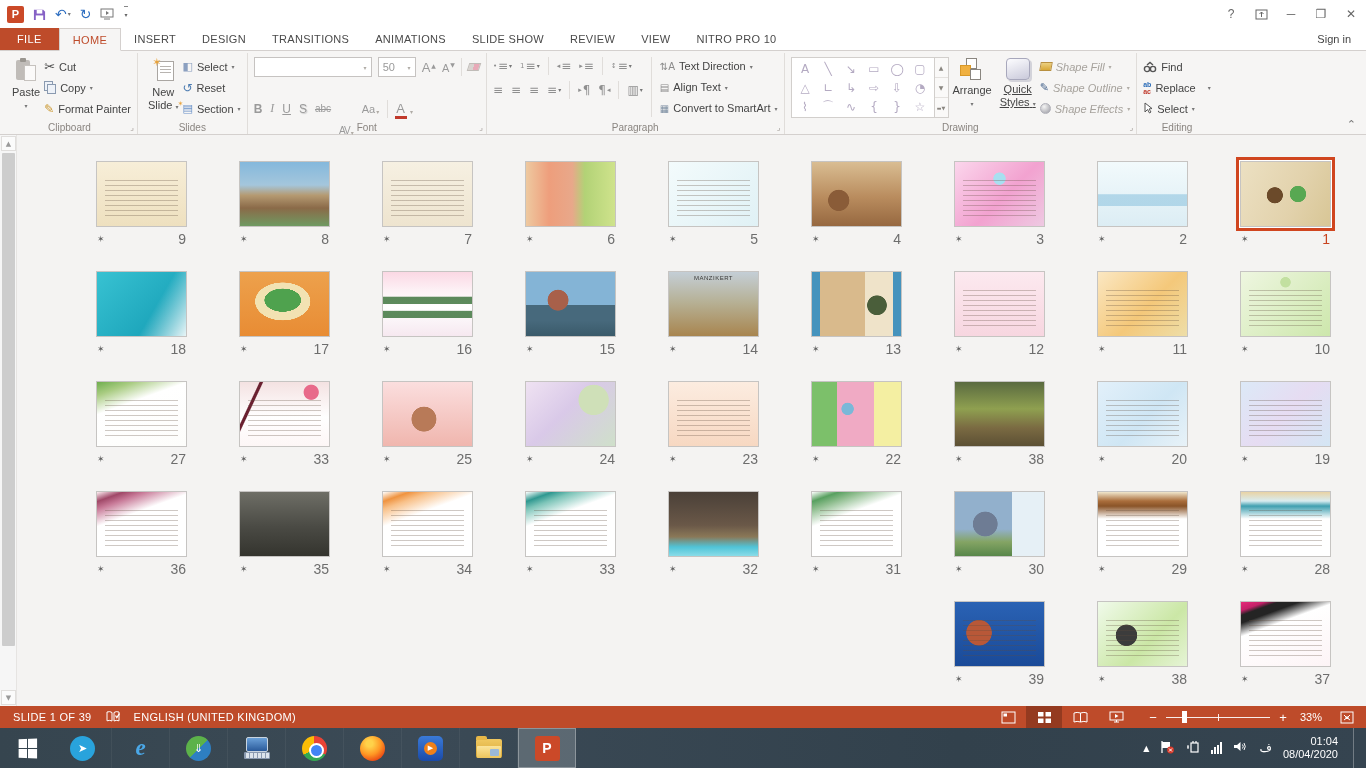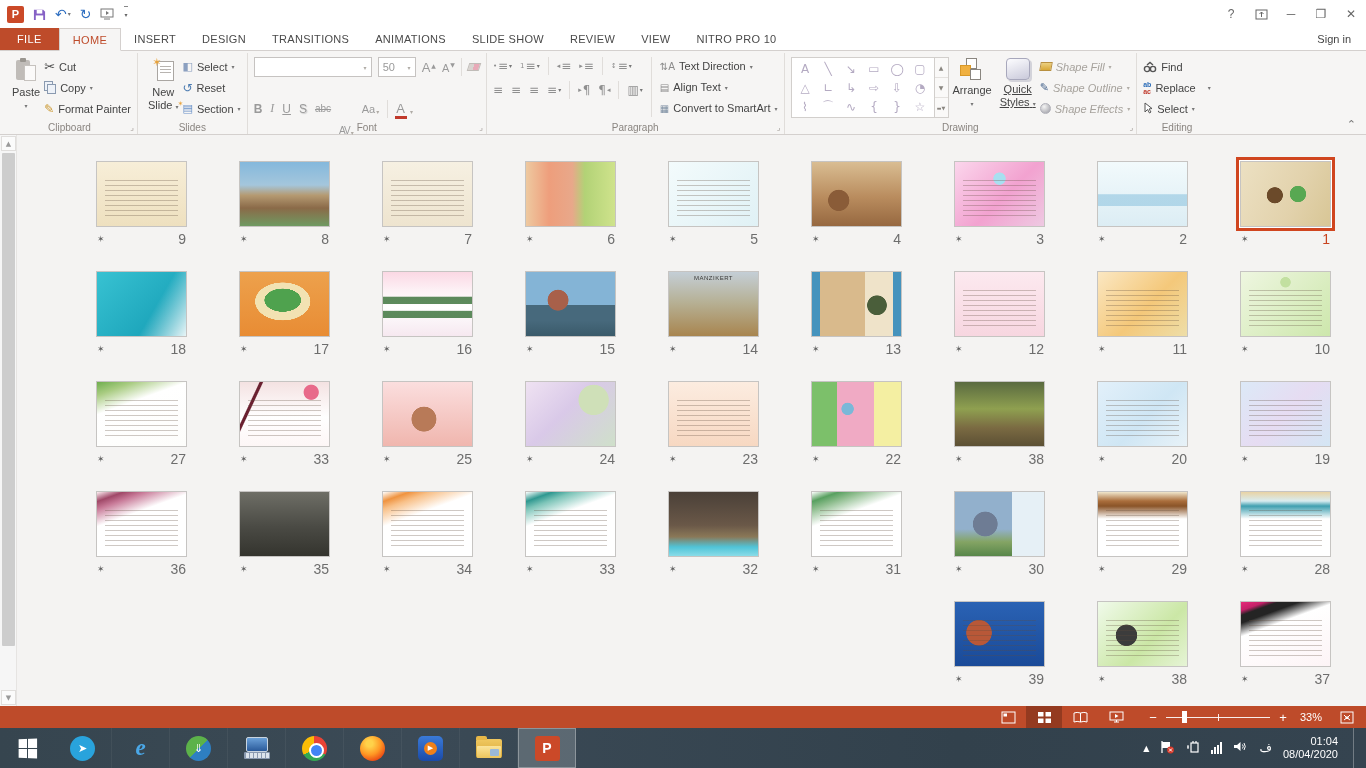--- a/index.html
+++ b/index.html
@@ -800,20 +800,29 @@
           </div>
           <div class="cfoot">
             <span class="star g">✶</span>
             <span class="num">39</span>
           </div>
         </div>
       </div>
   </div>
 
   <div class="statusbar">
+    <div class="sb-left">
+      <span>SLIDE 1 OF 39</span>
+      <span><svg width="14" height="13" viewBox="0 0 14 13">
+            <path d="M1 2 Q4 1 6 2.5 L6 11 Q4 9.8 1 10.8 Z" fill="none" stroke="#fff"></path>
+            <path d="M13 2 Q10 1 8 2.5 L8 11 Q10 9.8 13 10.8 Z" fill="none" stroke="#fff"></path>
+            <path d="M9.5 5.5 L10.8 7.5 L13.5 3.5" fill="none" stroke="#fff" stroke-width="1.3"></path>
+          </svg></span>
+      <span>ENGLISH (UNITED KINGDOM)</span>
+    </div>
     <div class="sb-right">
       <span class="vbtn">
           <svg width="15" height="13" viewBox="0 0 15 13">
             <rect x="1" y="1" width="13" height="11" fill="none" stroke="#fff"></rect>
             <rect x="2.5" y="2.5" width="3.5" height="3" fill="#fff"></rect>
           </svg>
         </span>
       <span class="vbtn active">
           <svg width="15" height="13" viewBox="0 0 15 13">
             <rect x="1" y="1" width="5.5" height="4.5" fill="#fff"></rect>

